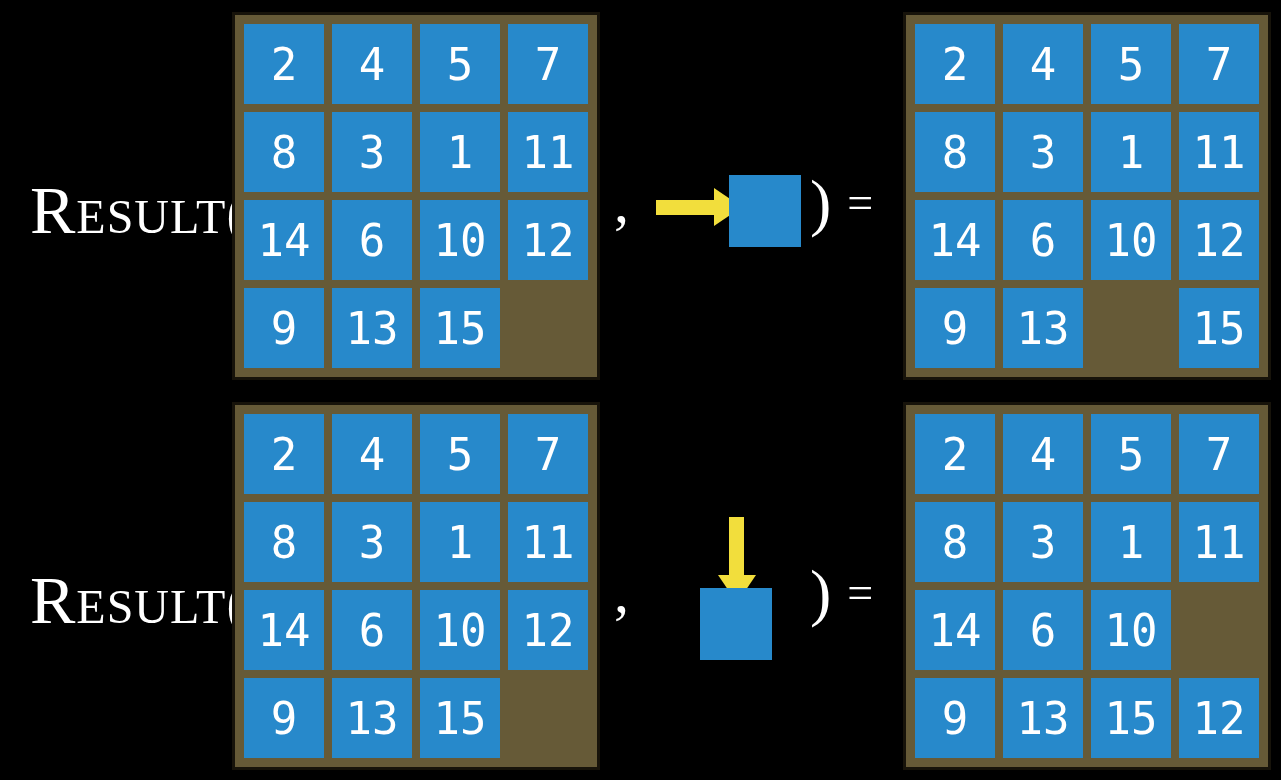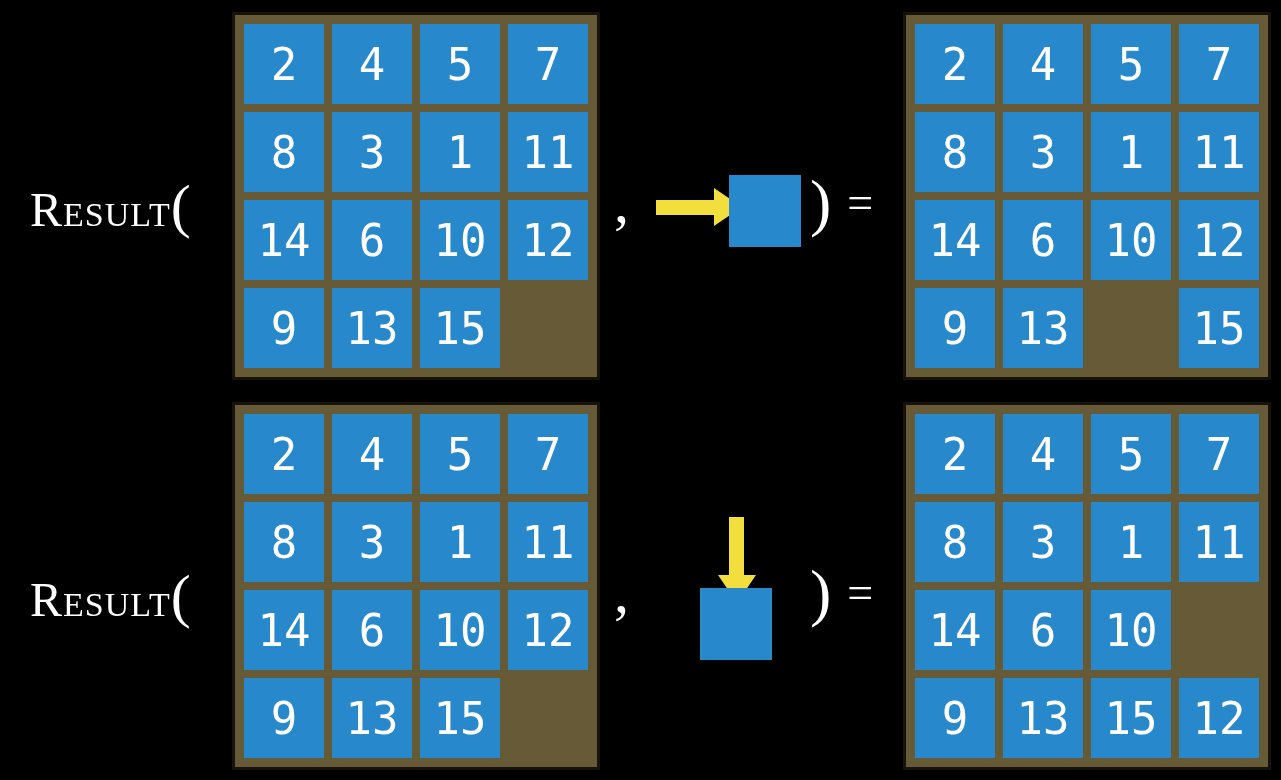--- a/index.html
+++ b/index.html
@@ -2,21 +2,21 @@
 <html style="--background: #000000; --board-bg: #665A37; --board-border: #17130A; --tile-bg: #2789CB; --tile-text: #FFFFFF; --arrow: #F2DE3C; --text: #FFFFFF;"><head>
 <meta charset="utf-8">
 <style>
   html,body{margin:0;padding:0;background:#000;}
   #canvas{
     position:relative;width:1281px;height:780px;
     background:var(--background,#000);overflow:hidden;
     font-family:"Liberation Serif", serif;color:var(--text,#fff);
   }
   .result-label{position:absolute;white-space:nowrap;line-height:1;}
-  .result-label .fn{font-variant:small-caps;font-size:48px;letter-spacing:1px;margin-top:28px;}
+  .result-label .fn{font-variant:small-caps;font-size:68px;letter-spacing:1px;margin-top:28px;}
   .result-label .paren{font-size:60px;vertical-align:baseline;}
   .comma{position:absolute;font-size:60px;line-height:1;}
   .close-eq{position:absolute;height:70px;display:flex;align-items:center;gap:16px;}
   .close-eq .paren{font-size:64px;line-height:1;}
   .close-eq .eq{font-size:46px;line-height:1;}
   .board{
     position:absolute;width:344px;height:344px;
     background:var(--board-bg,#665A37);
     border:3px solid var(--board-border,#17130A);
     padding:9px;display:grid;

